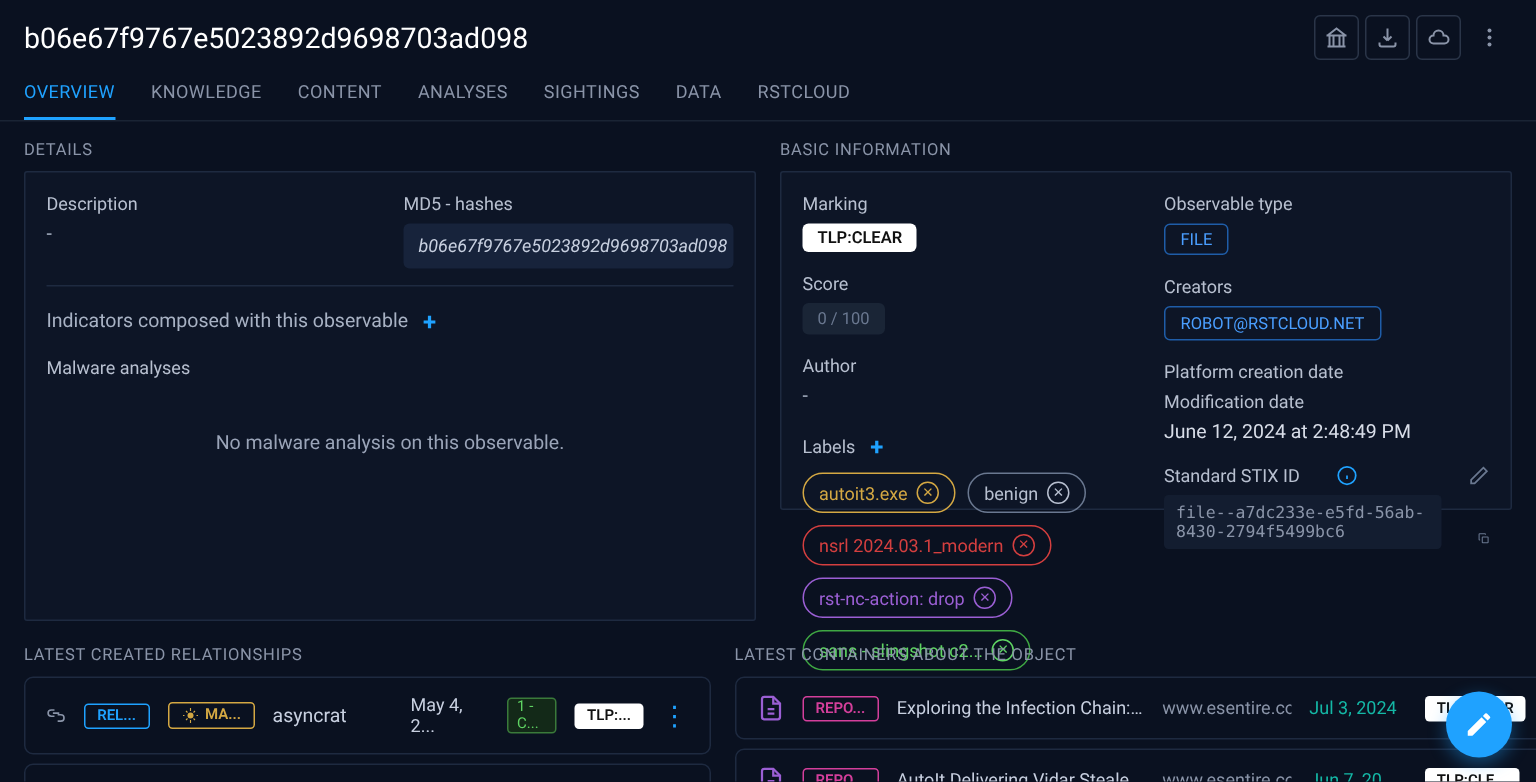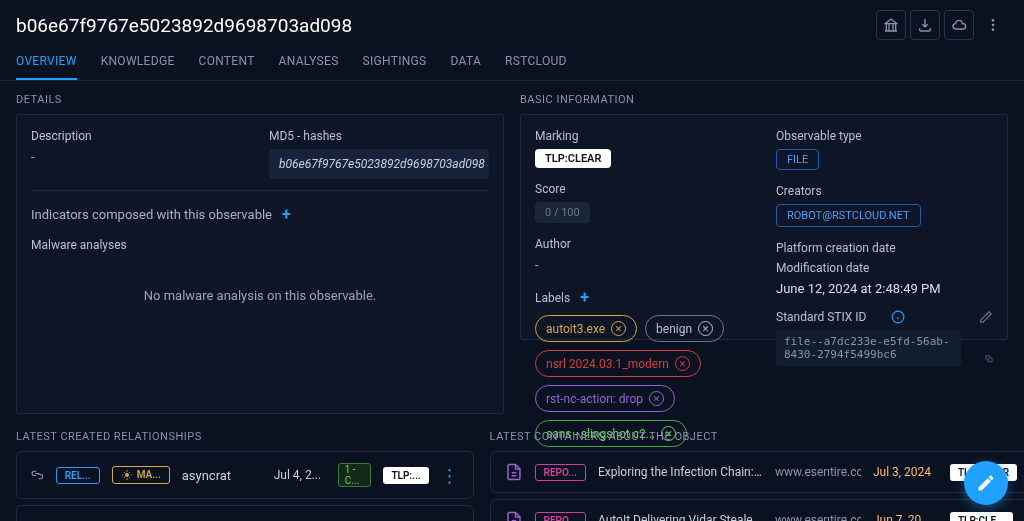--- a/index.html
+++ b/index.html
@@ -51,21 +51,21 @@
 .bg-blue{border-color:#1fa2ff;color:#1fa2ff}
 .bg-orange{border-color:#d4a843;color:#d4a843;display:inline-flex;align-items:flex-start;gap:4px}
 .rel-name{color:#c8d0e0;flex:0 0 80px;font-size:13px}
 .rel-date{color:#c8d0e0;font-size:12px;flex:0 0 52px}
 .bg-green{border:1px solid #3a7a3a;color:#5fd463;padding:0 6px;border-radius:3px;font-size:10px;background:#132918}
 .tlp-chip{background:#fff;color:#111;padding:3px 8px;border-radius:3px;font-size:10px;font-weight:600}
 .more-icon{color:#1fa2ff;cursor:pointer;margin-left:auto;font-size:18px}
 .cont-row{display:flex;align-items:center;gap:12px;padding:11px 14px;border:1px solid #1e2a40;border-radius:6px;margin-bottom:6px}
 .cont-title{color:#c8d0e0;font-size:12px;flex:0 0 165px;overflow:hidden;text-overflow:ellipsis;white-space:nowrap}
 .cont-src{color:#8a94a8;font-size:12px;flex:0 0 86px;overflow:hidden}
-.cont-date{color:#fdba74;font-size:12px;flex:0 0 65px}
+.cont-date{color:#14b8a6;font-size:12px;flex:0 0 65px}
 .tlp-clear{background:#fff;color:#111;padding:3px 8px;border-radius:3px;font-size:10px;font-weight:600}
 .bg-pink{border-color:#d43f9b;color:#d43f9b}
 .fab{position:absolute;bottom:16px;right:16px;width:44px;height:44px;border-radius:50%;background:#1fa2ff;display:flex;align-items:center;justify-content:center;cursor:pointer;box-shadow:0 4px 12px rgba(31,162,255,0.4)}
 .fab svg{width:20px;height:20px;color:#fff}
 .bug-icon{width:12px;height:12px}
 </style>
 </head>
 <body>
 
 <div class="header">
@@ -212,21 +212,21 @@
         <div class="rel-row">
     <svg class="rel-icon" viewBox="0 0 24 24" fill="none" stroke="currentColor" stroke-width="2">
             <path d="M10 5H6a4 4 0 000 8h4M14 19h4a4 4 0 000-8h-4M8 9h8"></path>
           </svg>
     <span class="badge bg-blue">REL...</span>
     <span class="badge bg-orange"><svg class="bug-icon" viewBox="0 0 24 24" fill="currentColor">
               <circle cx="12" cy="12" r="4"></circle>
               <path d="M12 2v4M12 18v4M4 12H2M22 12h-2M6 6l2 2M16 16l2 2M6 18l2-2M16 8l2-2" stroke="currentColor" stroke-width="1.5"></path>
             </svg>MA...</span>
     <span class="rel-name">asyncrat</span>
-    <span class="rel-date">Jul 4, 2...</span>
+    <span class="rel-date">May 4, 2...</span>
     <span class="bg-green">1 - C...</span>
     <span class="tlp-chip">TLP:...</span>
     <span class="more-icon">⋮</span>
         </div>
         <div class="rel-row">
     
     
     
     
     

